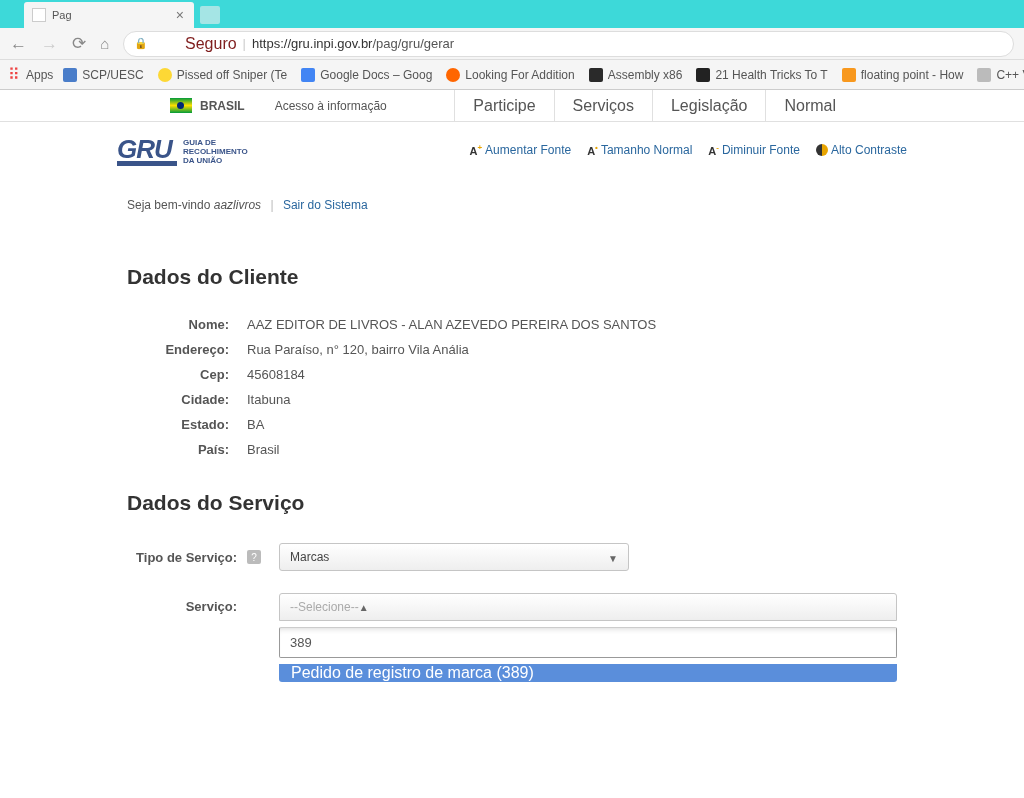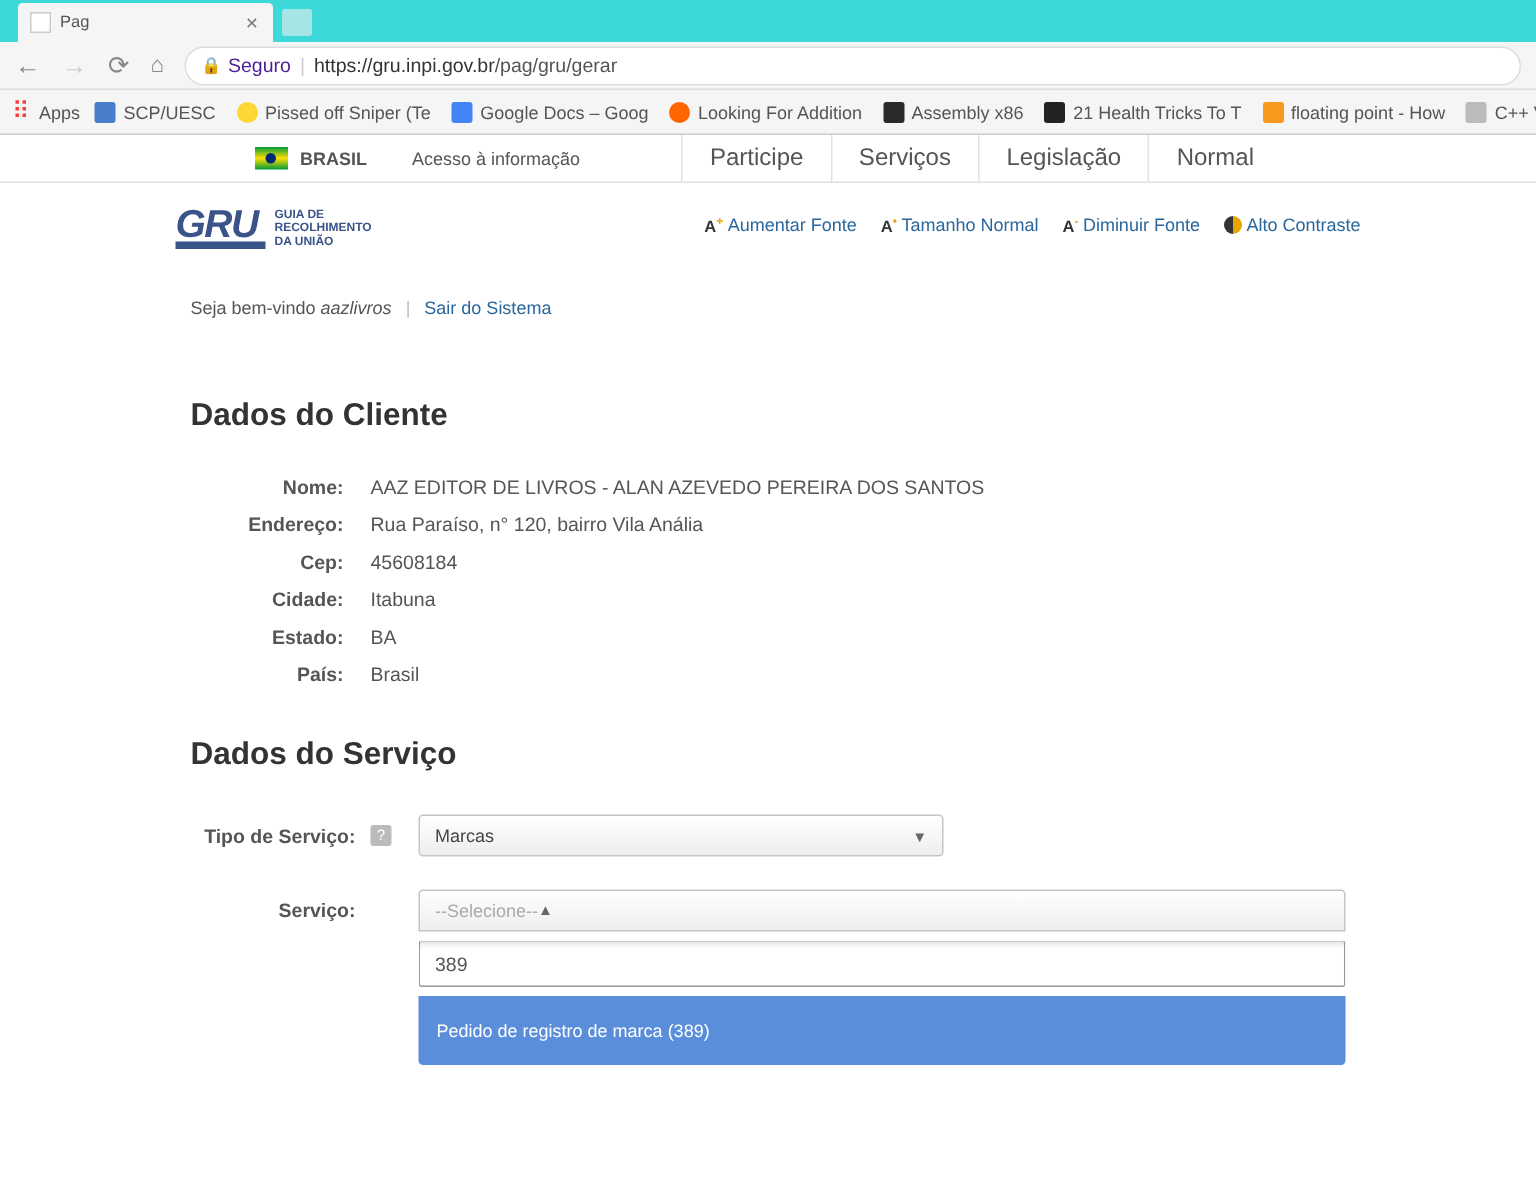--- a/index.html
+++ b/index.html
@@ -1,30 +1,30 @@
 <!DOCTYPE html>
 <html><head>
   <meta charset="utf-8">
   <style>
     * { margin: 0; padding: 0; box-sizing: border-box; }
     body { font-family: Arial, sans-serif; font-size: 13px; color: #333; background: #fff; }
     
     
     .browser-tabs-bar { background: #3dd9d9; height: 28px; display: flex; align-items: flex-end; }
-    .browser-tab { background: #f5f5f5; height: 26px; width: 170px; display: flex; align-items: center; padding: 0 8px; margin-left: 12px; border-radius: 3px 3px 0 0; position: relative; }
+    .browser-tab { background: #f5f5f5; height: 26px; width: 170px; display: flex; align-items: center; padding: 0 8px; margin-left: 24px; border-radius: 3px 3px 0 0; position: relative; }
     .browser-tab-icon { width: 14px; height: 14px; background: #fff; border: 1px solid #ccc; margin-right: 6px; }
     .browser-tab-title { font-size: 11px; color: #555; flex: 1; overflow: hidden; text-overflow: ellipsis; white-space: nowrap; }
     .browser-tab-close { font-size: 14px; color: #777; cursor: pointer; padding: 0 2px; }
     .browser-tab-new { width: 20px; height: 18px; background: #a5e5e5; margin-left: 6px; margin-bottom: 4px; border-radius: 2px; }
     
     .address-bar { background: #f5f5f5; height: 32px; display: flex; align-items: center; padding: 0 10px; border-bottom: 1px solid #ddd; }
     .nav-btn { color: #888; font-size: 17px; margin-right: 14px; cursor: pointer; user-select: none; }
     .address-field { flex: 1; height: 26px; background: #fff; border: 1px solid #ddd; border-radius: 13px; display: flex; align-items: center; padding: 0 10px; }
     .lock-icon { color: #5a9e5a; font-size: 11px; margin-right: 4px; }
-    .secure-text { color: #4c1d95; font-size: 13px; }
+    .secure-text { color: #7f1d1d; font-size: 16px; margin-left: 33px; }
     .url-divider { color: #ccc; margin: 0 6px; }
     .url-text { color: #555; font-size: 13px; }
     .url-host { color: #333; }
     
     .bookmarks-bar { background: #f5f5f5; height: 30px; display: flex; align-items: center; padding: 0 8px; border-bottom: 1px solid #ccc; }
     .apps-btn { display: flex; align-items: flex-end; gap: 4px; margin-right: 10px; font-size: 12px; color: #555; cursor: pointer; }
     .apps-grid { display: inline-block; width: 14px; height: 14px; }
     .apps-grid::before { content: "⠿"; color: #e44; font-size: 16px; line-height: 14px; }
     .bookmark { display: flex; align-items: center; gap: 5px; font-size: 12px; color: #555; margin-right: 14px; cursor: pointer; white-space: nowrap; }
     .bm-icon { width: 14px; height: 14px; background: #ccc; border-radius: 2px; flex-shrink: 0; }
@@ -76,21 +76,21 @@
     .form-row { display: flex; align-items: center; margin-bottom: 22px; font-size: 13px; }
     .form-label { width: 120px; text-align: right; font-weight: bold; color: #555; padding-right: 10px; }
     .help-icon { width: 14px; height: 14px; background: #bbb; color: #fff; font-size: 10px; display: inline-flex; align-items: center; justify-content: center; border-radius: 2px; margin-right: 18px; }
     .select-box { border: 1px solid #c5c5c5; border-radius: 3px; background: linear-gradient(#fff, #eee); padding: 6px 10px; width: 350px; font-size: 12px; color: #444; display: flex; justify-content: space-between; align-items: flex-end; cursor: pointer; }
     .select-arrow { font-size: 10px; color: #666; }
     
     .combo-wrap { flex: 1; }
     .combo-header { border: 1px solid #c5c5c5; border-radius: 3px 3px 0 0; background: linear-gradient(#fff, #eee); padding: 6px 10px; font-size: 12px; color: #aaa; display: flex; justify-content: flex-start; align-items: center; }
     .combo-input { border: 1px solid #999; border-top: 1px solid #ccc; padding: 7px 10px; background: #fff; margin: 6px 0; border-radius: 2px; box-shadow: inset 0 5px 6px -5px rgba(0,0,0,0.2); }
     .combo-input input { border: none; outline: none; width: 100%; font-size: 13px; color: #555; }
-    .combo-option { background: #5a8edb; color: #fff; padding: 16px 12px; font-size: 12px; cursor: pointer; border-radius: 0 0 3px 3px; }
+    .combo-option { background: #5a8edb; color: #fff; padding: 0 12px; font-size: 16px; cursor: pointer; border-radius: 0 0 3px 3px; }
   </style>
 </head>
 <body>
 
 <div class="browser-tabs-bar">
   <div class="browser-tab">
     <span class="browser-tab-icon"></span>
     <span class="browser-tab-title">Pag</span>
     <span class="browser-tab-close">×</span>
   </div>

